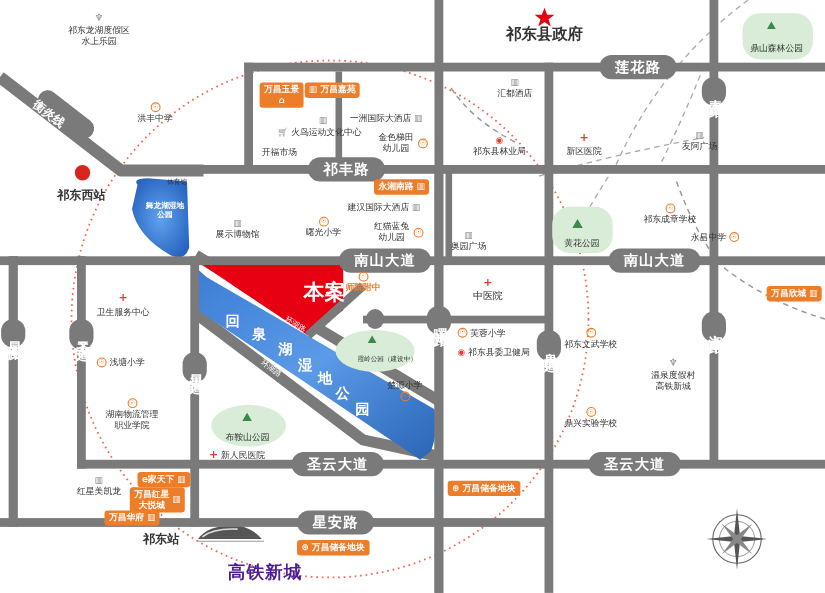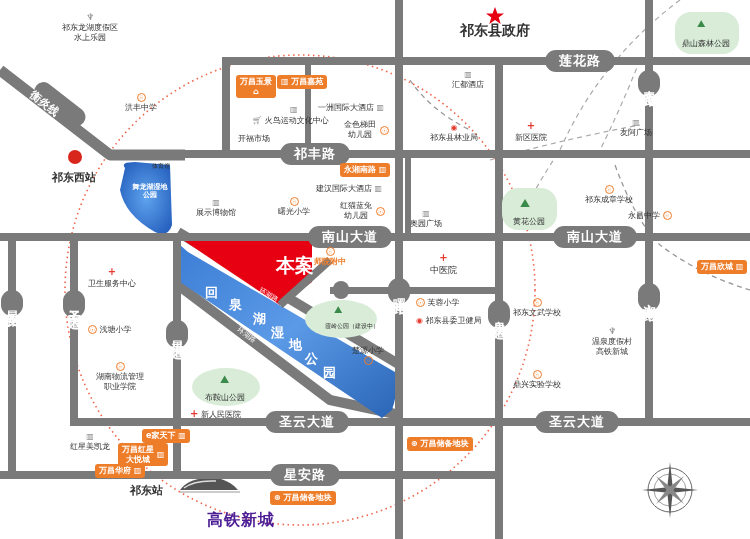--- a/index.html
+++ b/index.html
@@ -264,18 +264,18 @@
     <div>红星美凯龙</div>
   </div>
 
   <div class="tag" style="left:236px;top:75px;">
       <div>万昌玉景</div>
       <div>⌂</div>
     </div>
   <div class="tag" style="left:277px;top:75px;">▥ <span>万昌嘉苑</span></div>
   <div class="tag" style="left:340px;top:163px;"><span>永湘南路</span> ▥</div>
   <div class="tag" style="left:697px;top:260px;"><span>万昌欣城</span> ▥</div>
-  <div class="tag" style="left:125px;top:429px;margin-left:17px;"><span>e家天下</span> ▥</div>
+  <div class="tag" style="left:125px;top:429px;"><span>e家天下</span> ▥</div>
   <div class="tag" style="left:118px;top:443px;"><span style="display:inline-block;vertical-align:middle;"><div>万昌红星</div><div>大悦城</div></span> ▥</div>
   <div class="tag" style="left:95px;top:464px;"><span>万昌华府</span> ▥</div>
   <div class="tag" style="left:407px;top:437px;">⊛ <span>万昌储备地块</span></div>
   <div class="tag" style="left:270px;top:491px;">⊛ <span>万昌储备地块</span></div>
 </div>
 
 </body></html>

